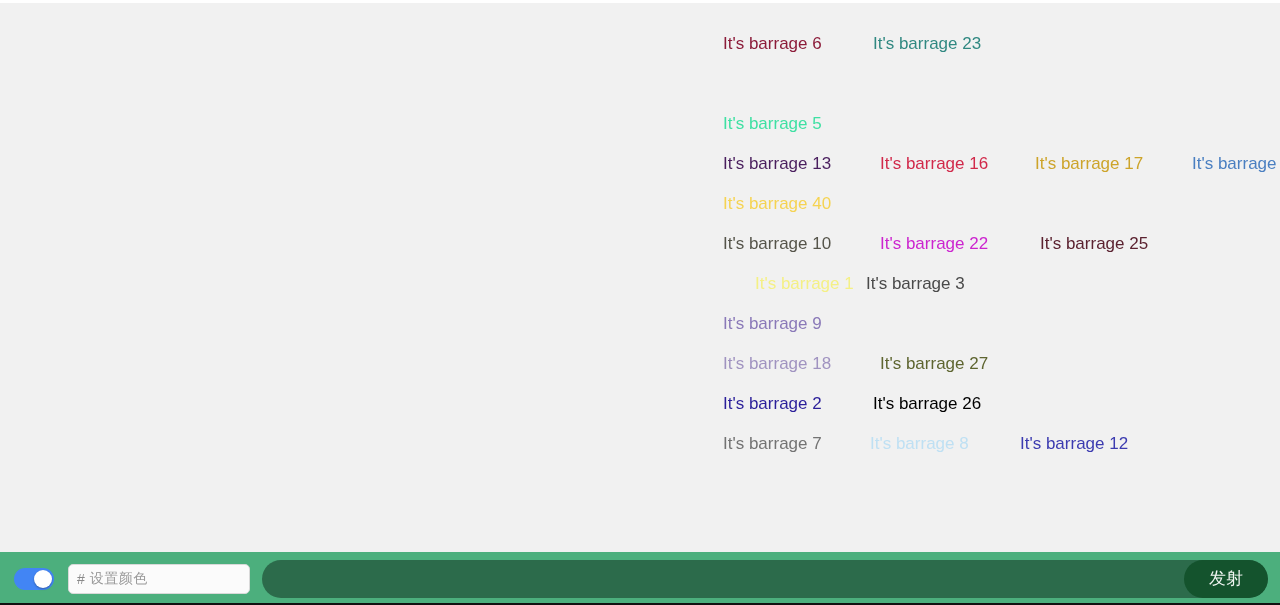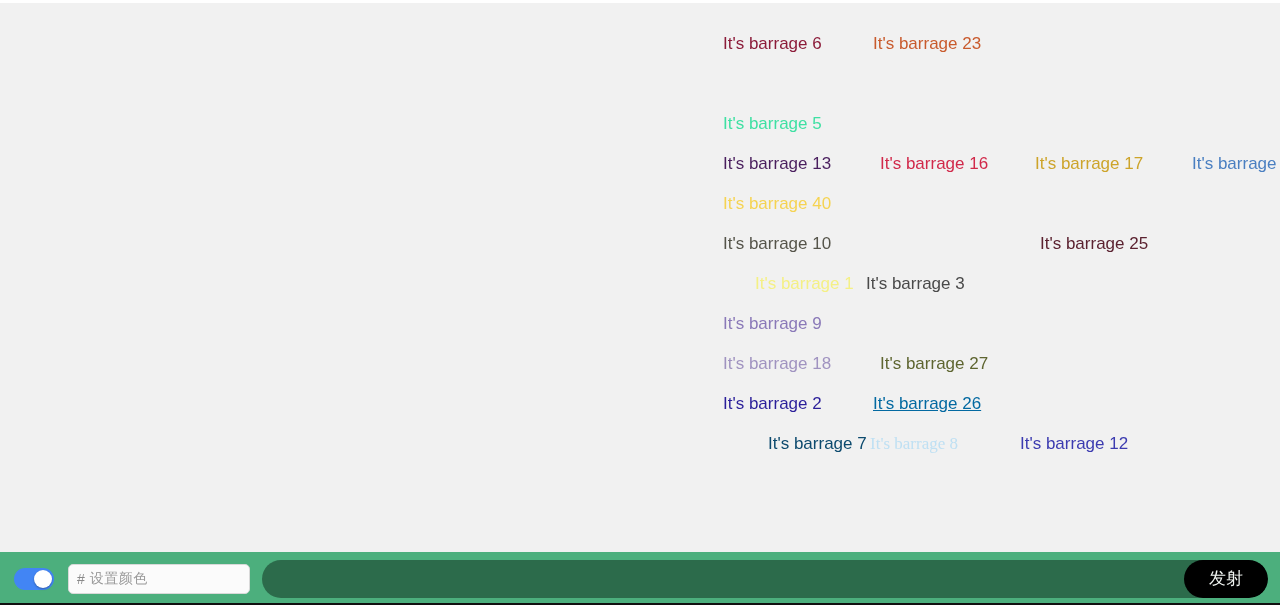--- a/index.html
+++ b/index.html
@@ -177,73 +177,74 @@
 </head>
 <body>
 
 <div id="app">
 
   <div class="top-strip"></div>
 
   <div class="barrage-stage" id="barrage-stage" style="background: rgb(241, 241, 241);">
       <div class="barrage-track" style="top: 21px;">
         <span class="barrage-item" style="left: 719px; color: rgb(140, 28, 58); opacity: 1;">It's barrage 6</span>
-        <span class="barrage-item" style="left: 869px; color: #c2410c; opacity: 0.85;">It's barrage 23</span>
+        <span class="barrage-item" style="left: 869px; color: #0f766e; opacity: 0.85;">It's barrage 23</span>
       </div>
       <div class="barrage-track" style="top: 101px;">
         <span class="barrage-item" style="left: 719px; color: rgb(63, 224, 163); opacity: 1;">It's barrage 5</span>
       </div>
       <div class="barrage-track" style="top: 141px;">
         <span class="barrage-item" style="left: 719px; color: rgb(74, 31, 94); opacity: 1;">It's barrage 13</span>
         <span class="barrage-item" style="left: 876px; color: rgb(209, 41, 74); opacity: 1;">It's barrage 16</span>
         <span class="barrage-item" style="left: 1031px; color: rgb(205, 164, 42); opacity: 1;">It's barrage 17</span>
         <span class="barrage-item" style="left: 1188px; color: rgb(74, 127, 193); opacity: 1;">It's barrage 19</span>
       </div>
       <div class="barrage-track" style="top: 181px;">
         <span class="barrage-item" style="left: 719px; color: rgb(246, 210, 74); opacity: 0.95;">It's barrage 40</span>
       </div>
       <div class="barrage-track" style="top: 221px;">
         <span class="barrage-item" style="left: 719px; color: rgb(85, 84, 74); opacity: 1;">It's barrage 10</span>
+        <span class="barrage-item" style="left: 876px; color: rgb(204, 37, 207); opacity: 1;">It's barrage 22</span>
         <span class="barrage-item" style="left: 1036px; color: rgb(91, 34, 48); opacity: 1;">It's barrage 25</span>
       </div>
       <div class="barrage-track" style="top: 261px;">
         <span class="barrage-item" style="left: 719px; color: rgb(245, 240, 122); opacity: 0.9; margin-left: 32px;">It's barrage 1</span>
         <span class="barrage-item" style="left: 862px; color: rgb(74, 74, 74); opacity: 1;">It's barrage 3</span>
       </div>
       <div class="barrage-track" style="top: 301px;">
         <span class="barrage-item" style="left: 719px; color: rgb(138, 121, 184); opacity: 1;">It's barrage 9</span>
       </div>
       <div class="barrage-track" style="top: 341px;">
         <span class="barrage-item" style="left: 719px; color: rgb(160, 147, 192); opacity: 1;">It's barrage 18</span>
         <span class="barrage-item" style="left: 876px; color: rgb(94, 101, 48); opacity: 1;">It's barrage 27</span>
       </div>
       <div class="barrage-track" style="top: 381px;">
         <span class="barrage-item" style="left: 719px; color: rgb(43, 31, 154); opacity: 1;">It's barrage 2</span>
-        <span class="barrage-item" style="left: 869px; color: #0369a1; opacity: 1; text-decoration: underline;">It's barrage 26</span>
+        <span class="barrage-item" style="left: 869px; color: #000000; opacity: 1;">It's barrage 26</span>
       </div>
       <div class="barrage-track" style="top: 421px;">
-        <span class="barrage-item" style="left: 719px; color: #0c4a6e; opacity: 1; margin-left: 45px;">It's barrage 7</span>
-        <span class="barrage-item" style="left: 866px; color: rgb(191, 224, 243); opacity: 1; font-family: Liberation Serif, serif;">It's barrage 8</span>
+        <span class="barrage-item" style="left: 719px; color: #737373; opacity: 1;">It's barrage 7</span>
+        <span class="barrage-item" style="left: 866px; color: rgb(191, 224, 243); opacity: 1;">It's barrage 8</span>
         <span class="barrage-item" style="left: 1016px; color: rgb(60, 59, 176); opacity: 1;">It's barrage 12</span>
       </div>
     </div>
 
   <div class="control-bar" style="background: rgb(76, 175, 125);">
 
     <div class="toggle" id="toggle" style="background: rgb(66, 133, 244);">
       <div class="knob"></div>
     </div>
 
     <div class="color-field">
       <span class="hash">#</span>
       <span class="placeholder">设置颜色</span>
     </div>
 
     <div class="message-field" style="background: rgb(44, 107, 75);">
       <input class="message-input" type="text" placeholder="" style="">
-      <div class="send-button" style="background: #000000;">发射</div>
+      <div class="send-button" style="background: #14532d;">发射</div>
     </div>
 
   </div>
 
   <div class="bottom-strip"></div>
 
 </div>
 
 </body></html>

